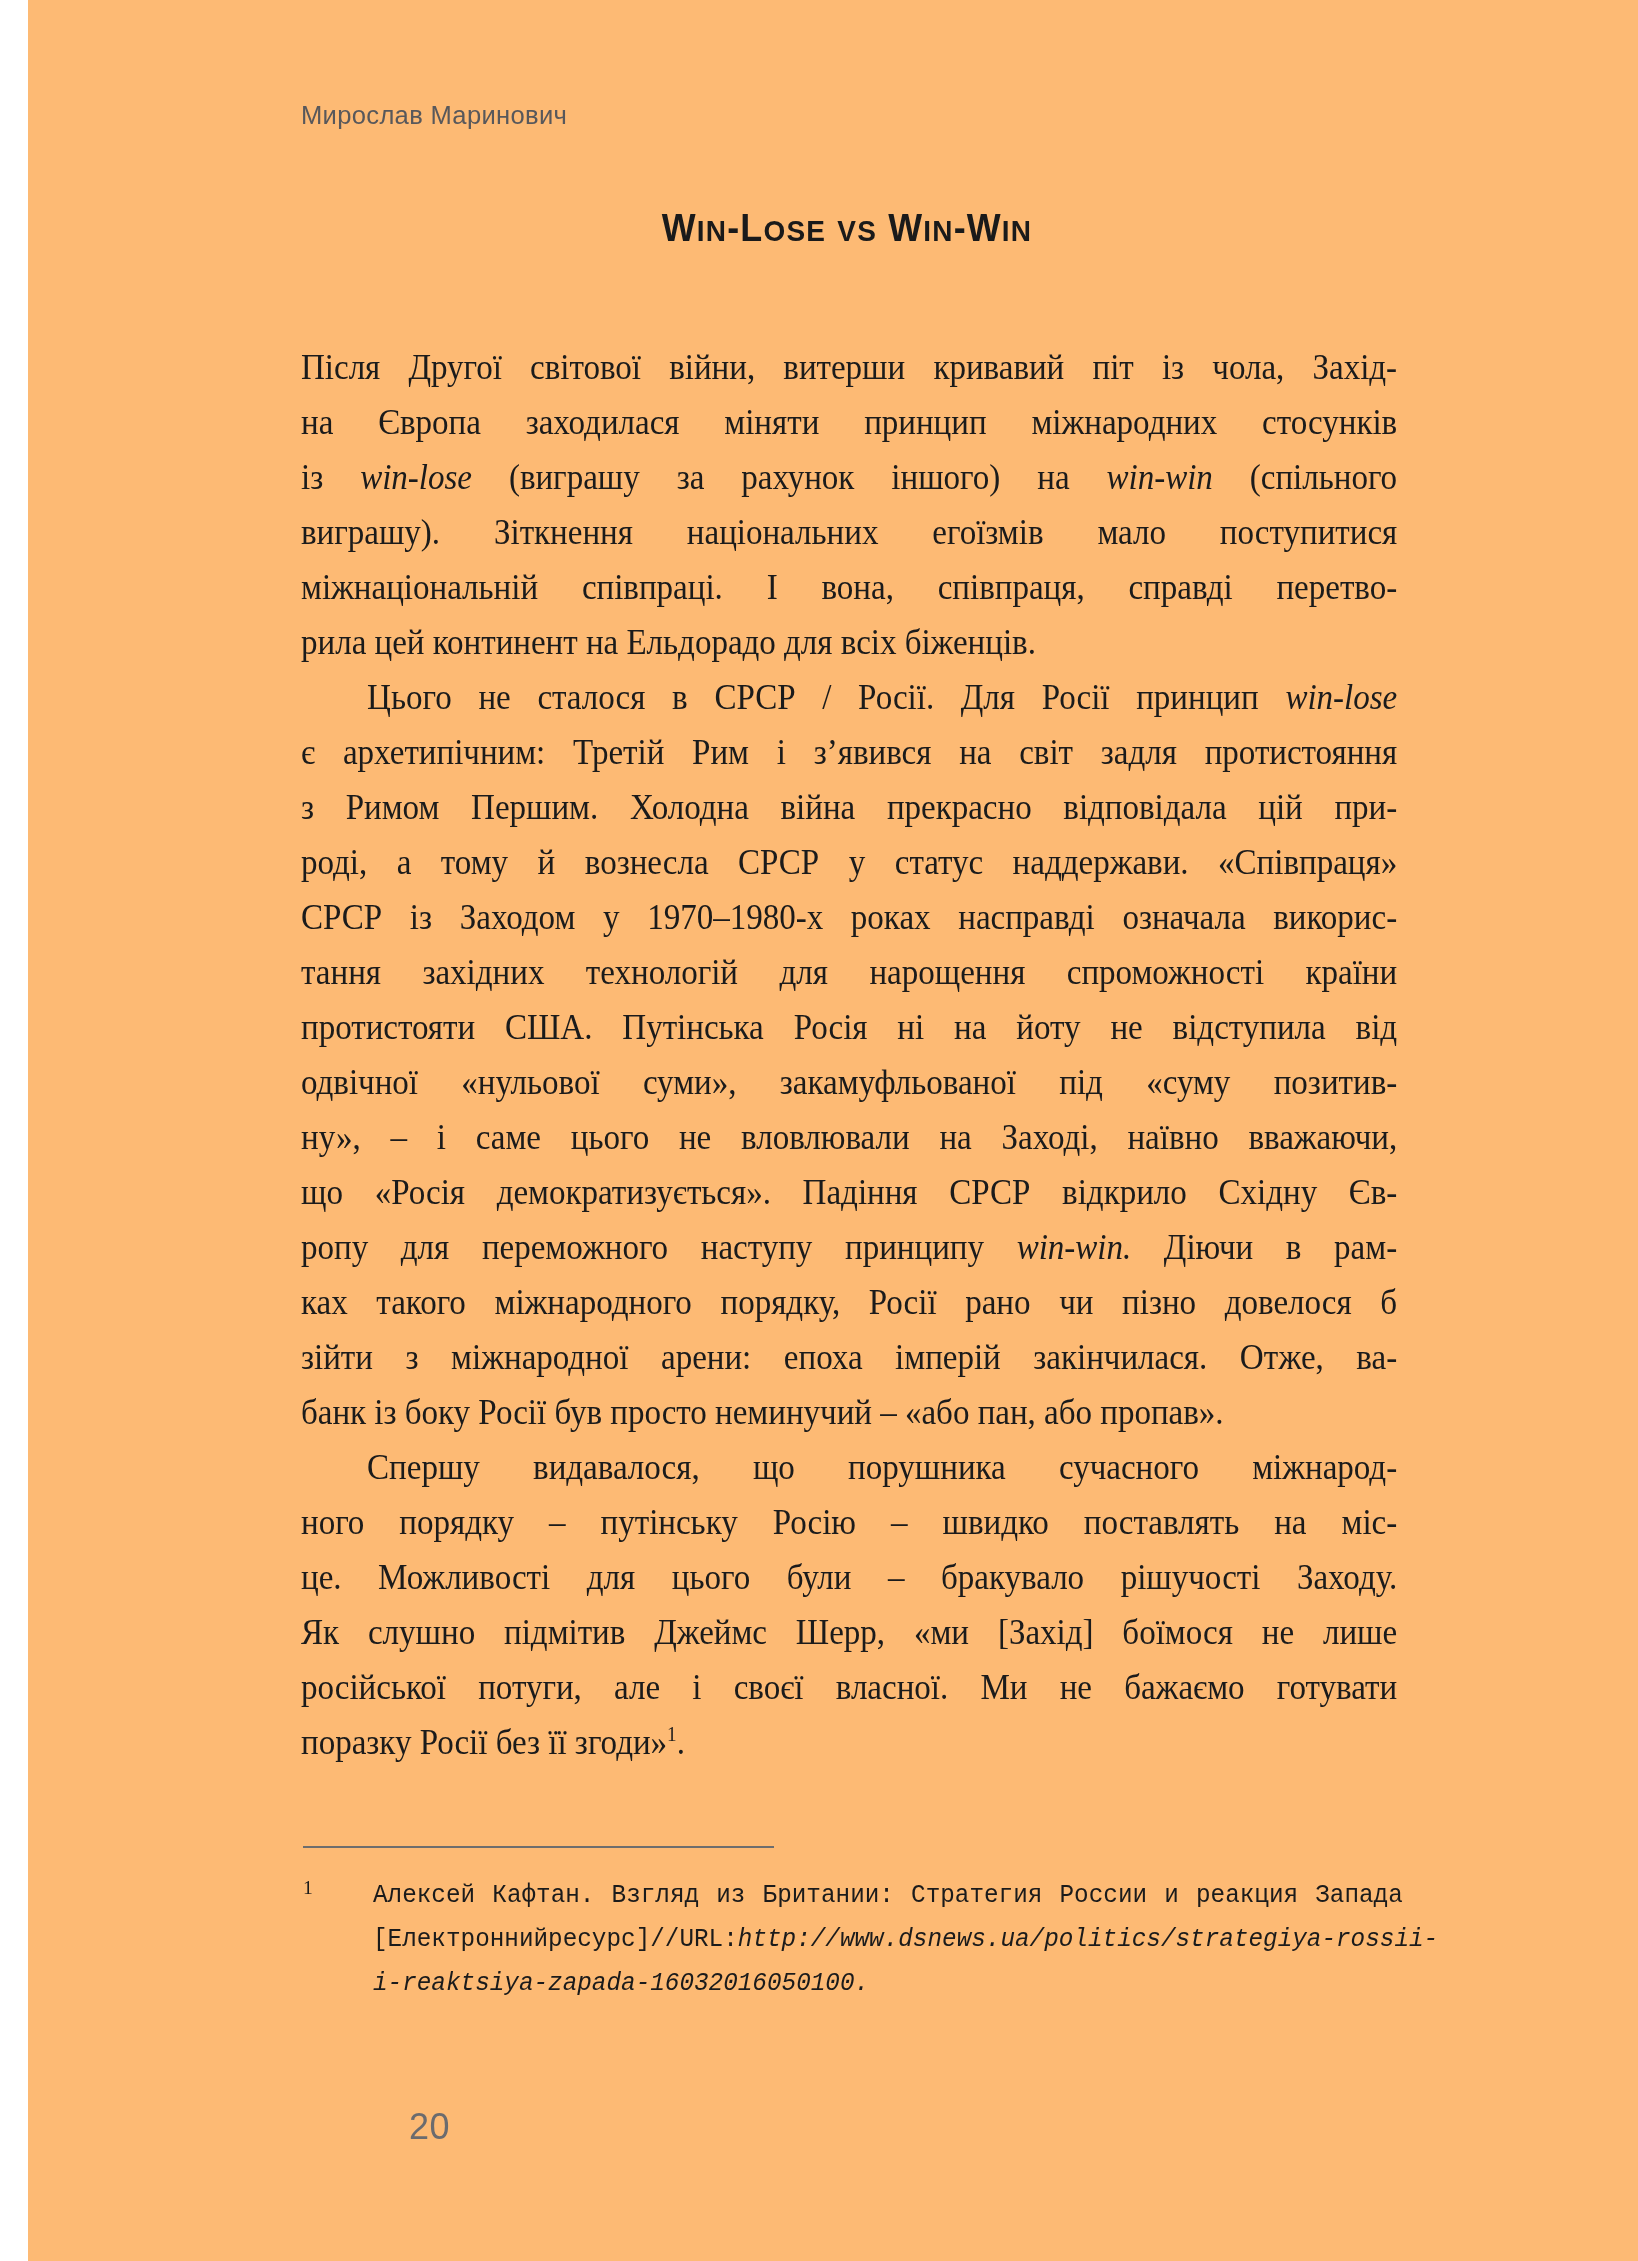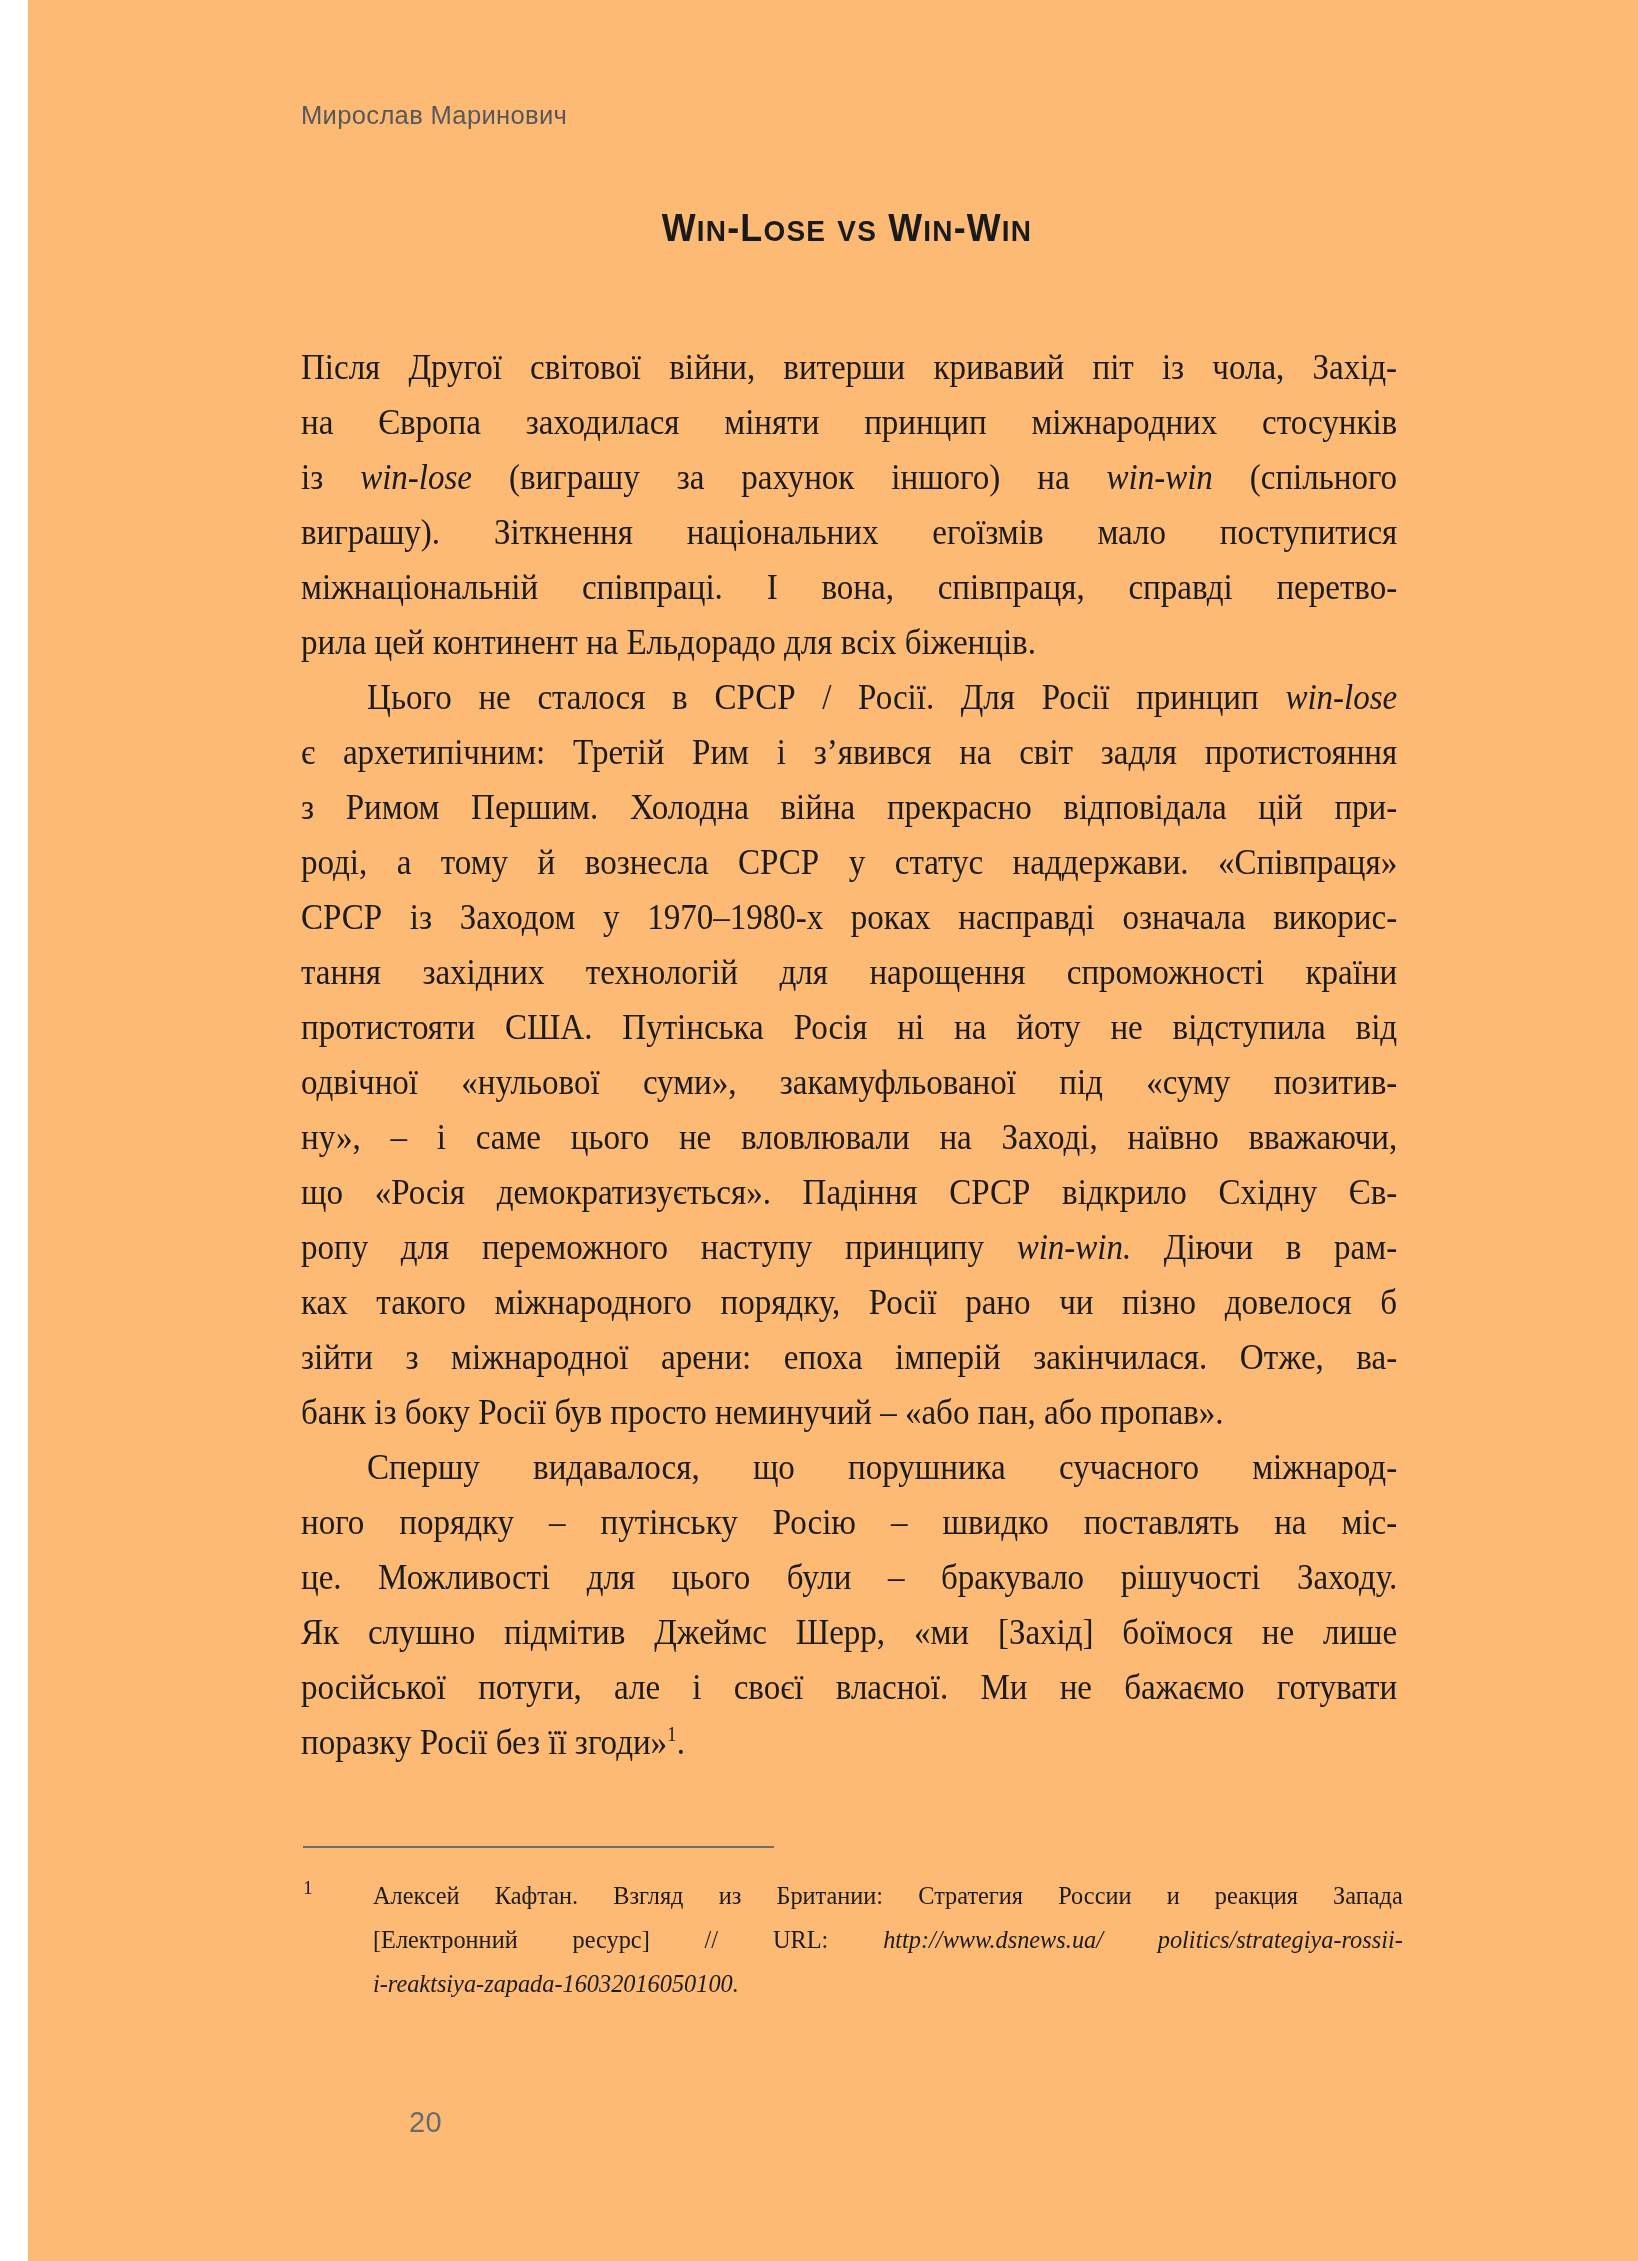--- a/index.html
+++ b/index.html
@@ -108,20 +108,21 @@
   .fn-marker {
     position: absolute;
     left: 0px;
     top: 3.4px;
     font-size: 19.6px;
     color: #1b1b1b;
     font-family: "Liberation Serif", "DejaVu Serif", serif;
   }
   .fn-body {
     margin-left: 70px;
+    font-family: Liberation Mono, monospace;
   }
   .fline {
     display: block;
     font-size: 25.6px;
     line-height: 44px;
     color: #1b1b1b;
     white-space: nowrap;
     transform: scaleX(0.95);
     transform-origin: left center;
   }
@@ -132,21 +133,21 @@
   }
   .fline.j > span.w { white-space: pre; }
   .fline i { font-style: italic; }
 
   
   .folio {
     position: absolute;
     left: 381px;
     top: 2106px;
     font-family: "Liberation Sans", "DejaVu Sans", sans-serif;
-    font-size: 29px;
+    font-size: 36px;
     font-weight: 400;
     color: #6b6b6e;
     letter-spacing: 0.4px;
   }
 </style>
 </head>
 <body>
 
 <div class="page">
 

